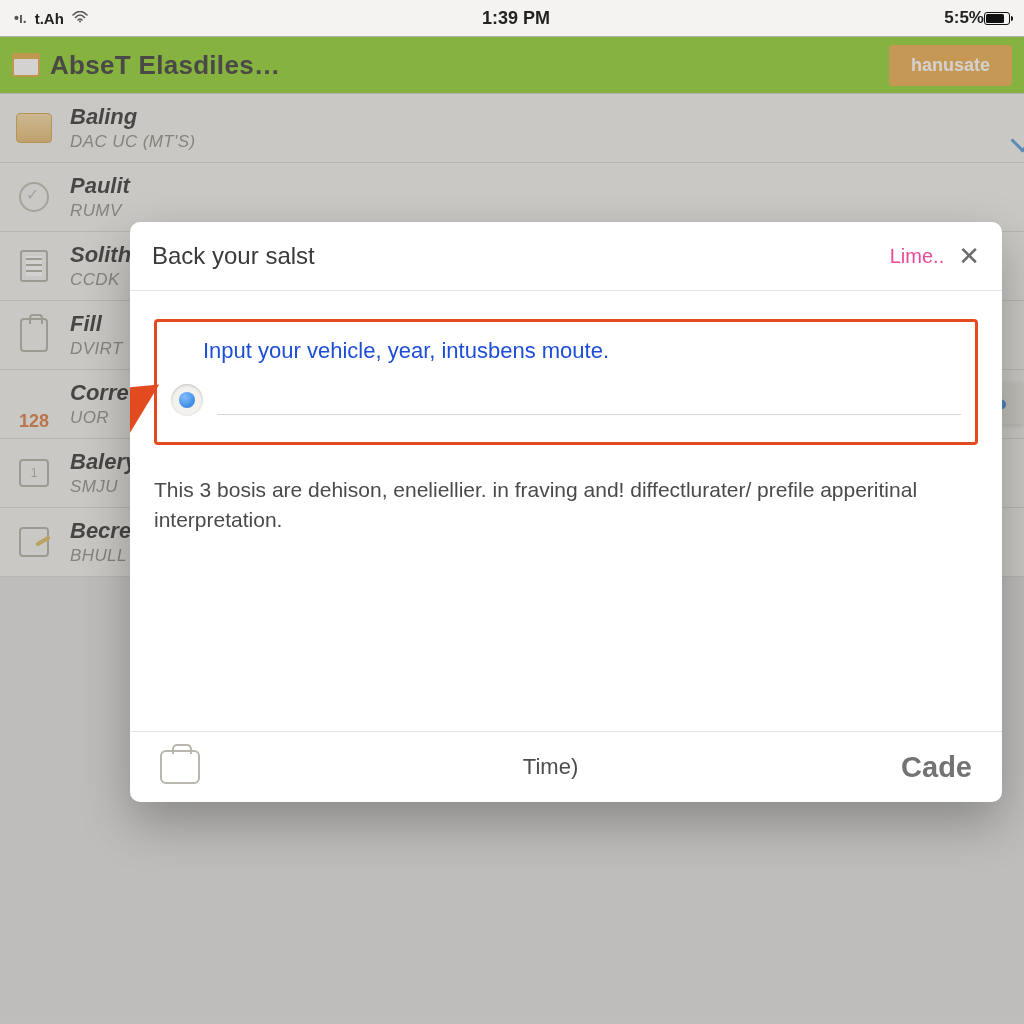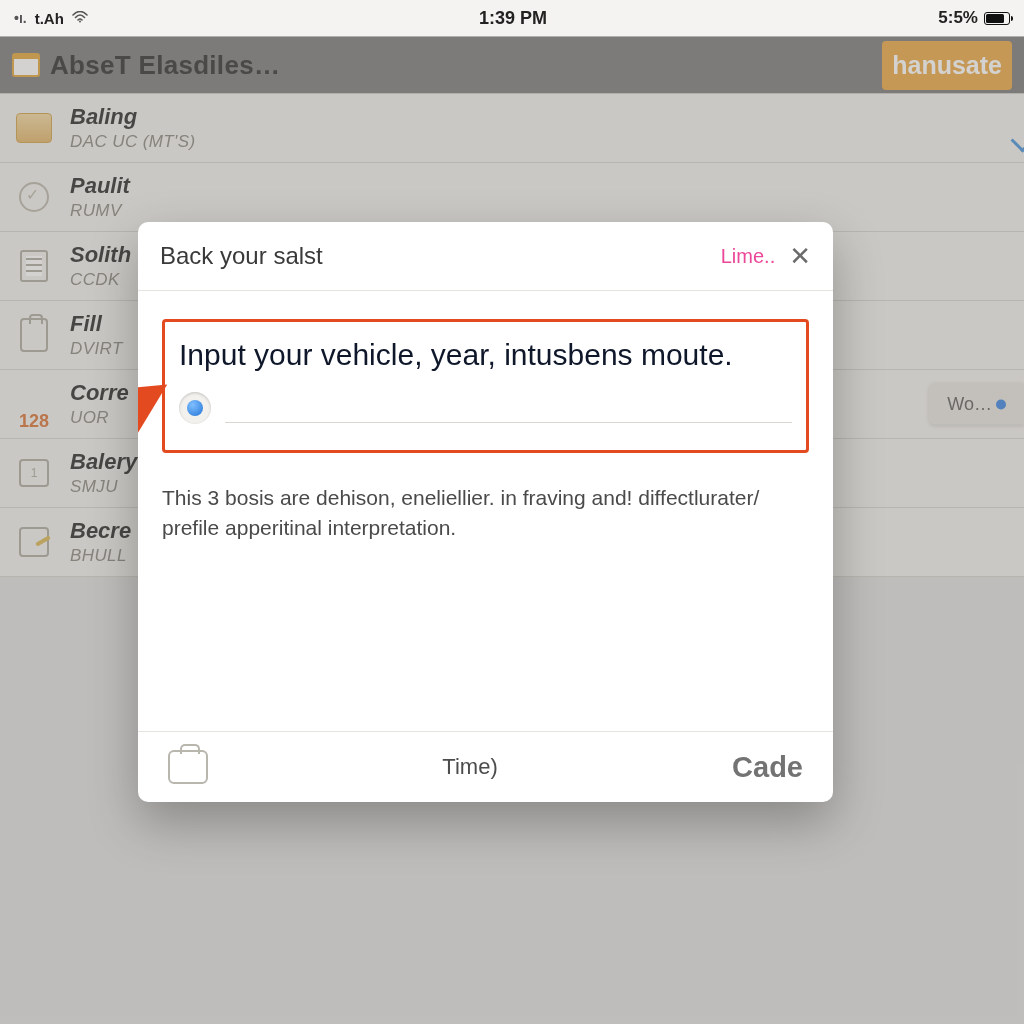--- a/index.html
+++ b/index.html
@@ -7,47 +7,47 @@
 
   
   .status-bar {
     height: 36px;
     display: flex; align-items: center; justify-content: space-between;
     padding: 0 14px;
     font-size: 18px; font-weight: 600; color: #222;
     background: #f4f3f1;
   }
   .status-left { display: flex; align-items: center; gap: 8px; font-size: 15px; }
-  .status-right { display: flex; align-items: center; gap: 6px; font-size: 17px; }
+  .status-right { display: flex; align-items: center; font-size: 17px; }
   .signal-icon, .wifi-icon { font-size: 14px; color: #555; }
   .battery-icon {
     width: 26px; height: 13px; border: 1.5px solid #111; border-radius: 3px;
     position: relative; display: inline-block;
   }
   .battery-icon::after {
     content: ""; position: absolute; right: -4px; top: 3px; width: 2px; height: 5px;
     background: #111; border-radius: 0 2px 2px 0;
   }
   .battery-fill { position: absolute; left: 1px; top: 1px; bottom: 1px; width: 75%; background: #111; border-radius: 1.5px; }
 
   
   .header {
     height: 58px; border-top: 1px solid #c9c7c3; border-bottom: 1px solid #c9c7c3;
-    background: #737373;
+    background: #84cc16;
     display: flex; align-items: center; padding: 0 12px;
   }
   .header .brand-icon {
     width: 28px; height: 24px; border: 2px solid #e0a030; border-top-width: 6px;
     border-radius: 3px; margin-right: 10px; background: #fff;
   }
   .header .title { font-weight: 700; font-size: 26px; color: #222; letter-spacing: 0.3px; }
   .header .spacer { flex: 1; }
   .header .cta {
-    background: #e9a23a; color: #fff; font-weight: 600; font-size: 25px;
-    padding: 10px 10px; border-radius: 4px; border: none;
+    background: #e9a23a; color: #fff; font-weight: 600; font-size: 18px;
+    padding: 10px 22px; border-radius: 4px; border: none;
   }
 
   
   .list { background: #f1efec; }
   .row {
     display: flex; align-items: center; gap: 16px;
     padding: 10px 14px;
     border-bottom: 1px solid #d3d1cc;
     position: relative;
   }
@@ -77,42 +77,42 @@
 
   
   .dim {
     position: absolute; left: 0; top: 36px; right: 0; bottom: 0;
     background: rgba(140,138,132,0.38);
     pointer-events: none;
   }
 
   
   .modal {
-    position: absolute; left: 138px; top: 222px; width: 695px; height: 580px;
+    position: absolute; left: 130px; top: 222px; width: 872px; height: 580px;
     background: #fff; border-radius: 10px; box-shadow: 0 20px 50px rgba(0,0,0,0.28);
     display: flex; flex-direction: column;
     overflow: hidden;
   }
   .modal-head {
     display: flex; align-items: center; padding: 20px 22px;
     border-bottom: 1px solid #e6e4df;
   }
   .modal-head .mtitle { font-size: 24px; color: #3a3a3a; }
   .modal-head .mspacer { flex: 1; }
   .modal-head .lime { font-size: 20px; color: #ec4899; margin-right: 14px; }
   .modal-head .close { font-size: 26px; color: #6b6b6b; cursor: pointer; line-height: 1; }
 
   .modal-body { padding: 28px 24px 0 24px; flex: 1; position: relative; }
 
   .highlight-box {
     border: 3px solid #e44a1f; border-radius: 4px;
     padding: 16px 14px 26px 14px;
     position: relative;
   }
-  .highlight-box .prompt { font-size: 30px; color: #0f172a; margin-bottom: 20px; }
+  .highlight-box .prompt { font-size: 22px; color: #1d4ed8; margin-bottom: 20px; margin-left: 32px; }
   .highlight-box .input-row {
     display: flex; align-items: center; gap: 14px;
   }
   .radio-dot {
     width: 32px; height: 32px; border-radius: 50%;
     background: #f3f1ee; box-shadow: inset 0 1px 3px rgba(0,0,0,0.2);
     display: flex; align-items: center; justify-content: center;
   }
   .radio-dot span { width: 16px; height: 16px; border-radius: 50%; background: radial-gradient(circle at 35% 30%, #80bfff, #2375d7); }
   .input-line {

